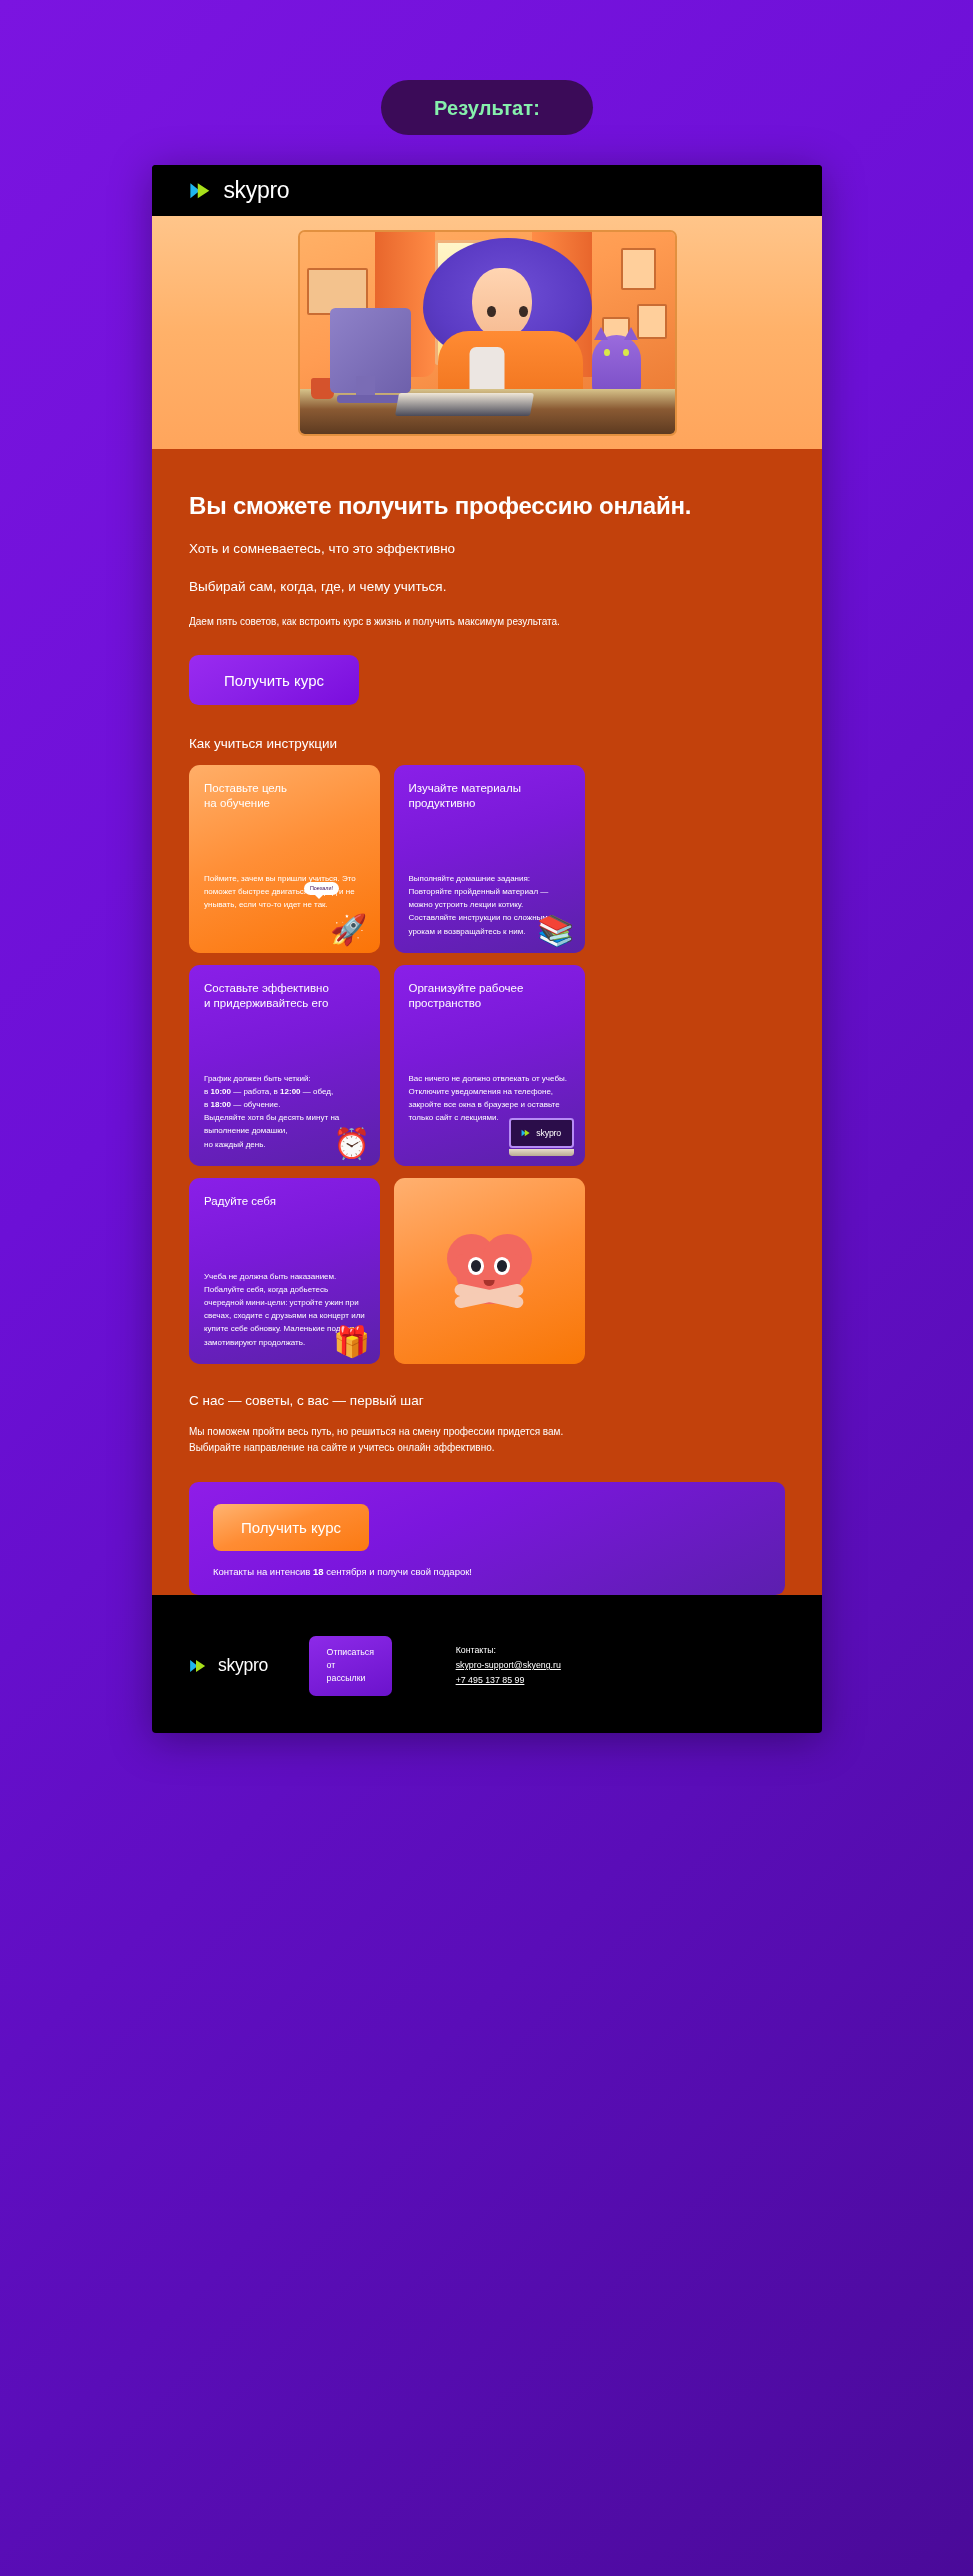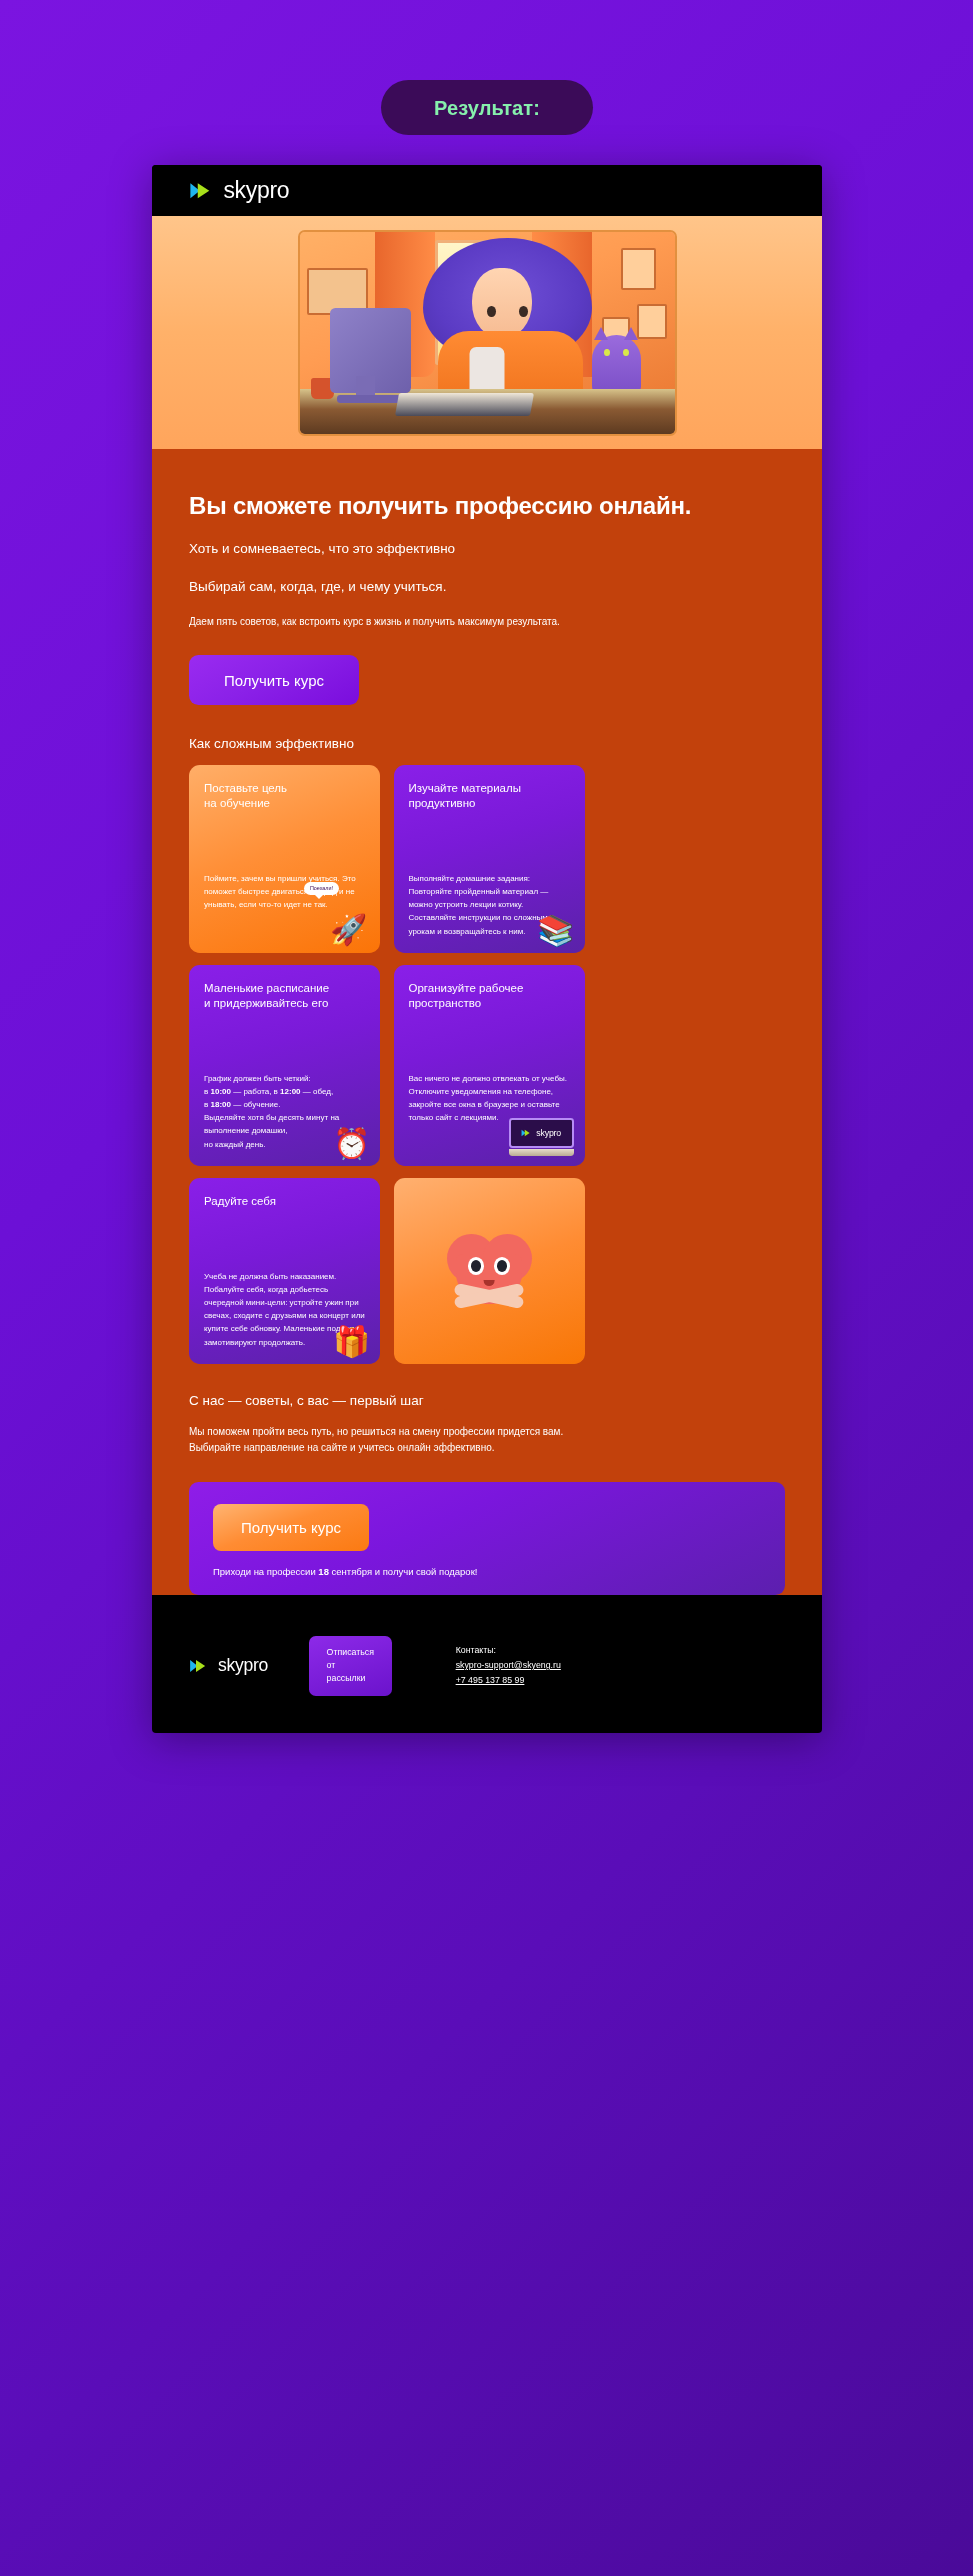--- a/index.html
+++ b/index.html
@@ -252,41 +252,41 @@
 
   <div class="content">
 
     <h1 class="h1">Вы сможете получить профессию онлайн.</h1>
     <p class="lead">Хоть и сомневаетесь, что это эффективно</p>
     <p class="lead2">Выбирай сам, когда, где, и чему учиться.</p>
     <p class="small">Даем пять советов, как встроить курс в жизнь и получить максимум результата.</p>
 
     <button class="cta-primary">Получить курс</button>
 
-    <div class="section-label">Как сложным эффективно</div>
+    <div class="section-label">Как учиться инструкции</div>
 
     
     <div class="cards">
 
       <div class="card orange h-tall">
         <div class="card-title" style="white-space: pre-line;">Поставьте цель
 на обучение</div>
         <div class="card-text">Поймите, зачем вы пришли учиться. Это поможет быстрее двигаться вперед и не унывать, если что-то идет не так.</div>
         <div class="bubble">Поехали!</div>
         <div class="deco deco-rocket">🚀</div>
       </div>
 
       <div class="card purple h-tall">
         <div class="card-title" style="white-space: pre-line;">Изучайте материалы продуктивно</div>
         <div class="card-text">Выполняйте домашние задания: Повторяйте пройденный материал  — можно устроить лекции котику. Составляйте инструкции по сложным урокам и возвращайтесь к ним.</div>
         <div class="deco">📚</div>
       </div>
 
       <div class="card purple h-taller">
-        <div class="card-title" style="white-space: pre-line;">Маленькие расписание
+        <div class="card-title" style="white-space: pre-line;">Составьте эффективно
 и придерживайтесь его</div>
         <div class="card-text">График должен быть четкий:<br>в <b>10:00</b> — работа, в <b>12:00</b> — обед,<br>в <b>18:00</b> — обучение.<br>Выделяйте хотя  бы десять минут на выполнение домашки,<br>но каждый день.</div>
         <div class="deco">⏰</div>
       </div>
 
       <div class="card purple h-taller">
         <div class="card-title" style="white-space: pre-line;">Организуйте рабочее пространство</div>
         <div class="card-text">Вас ничего не должно отвлекать от учебы. Отключите уведомления на телефоне, закройте все окна в браузере и оставьте только сайт с лекциями.</div>
         <div class="mini-laptop">
           <div class="screen">
@@ -330,21 +330,21 @@
     </div>
 
     
     <div class="closing-h">С нас — советы, с вас — первый шаг</div>
     <div class="closing-p" style="white-space:pre-line">Мы поможем пройти весь путь, но решиться на смену профессии придется вам.
 Выбирайте направление на сайте и учитесь онлайн эффективно.</div>
 
     <div class="final-cta">
       <button class="final-btn">Получить курс</button>
       <div class="final-note">
-        <span>Приходи на профессии </span><b>18</b><span> сентября и получи свой подарок!</span>
+        <span>Контакты на интенсив </span><b>18</b><span> сентября и получи свой подарок!</span>
       </div>
     </div>
 
   </div>
 
   <div class="footer">
     <div class="logo">
       <svg class="logo-mark" width="21.6" height="14" viewBox="0 0 40 26">
         <path d="M2 2 L2 24 L16 13 Z" fill="#1fb6f0"></path>
         <path d="M13 2 L13 24 L30 13 Z" fill="#a8e01a"></path>

